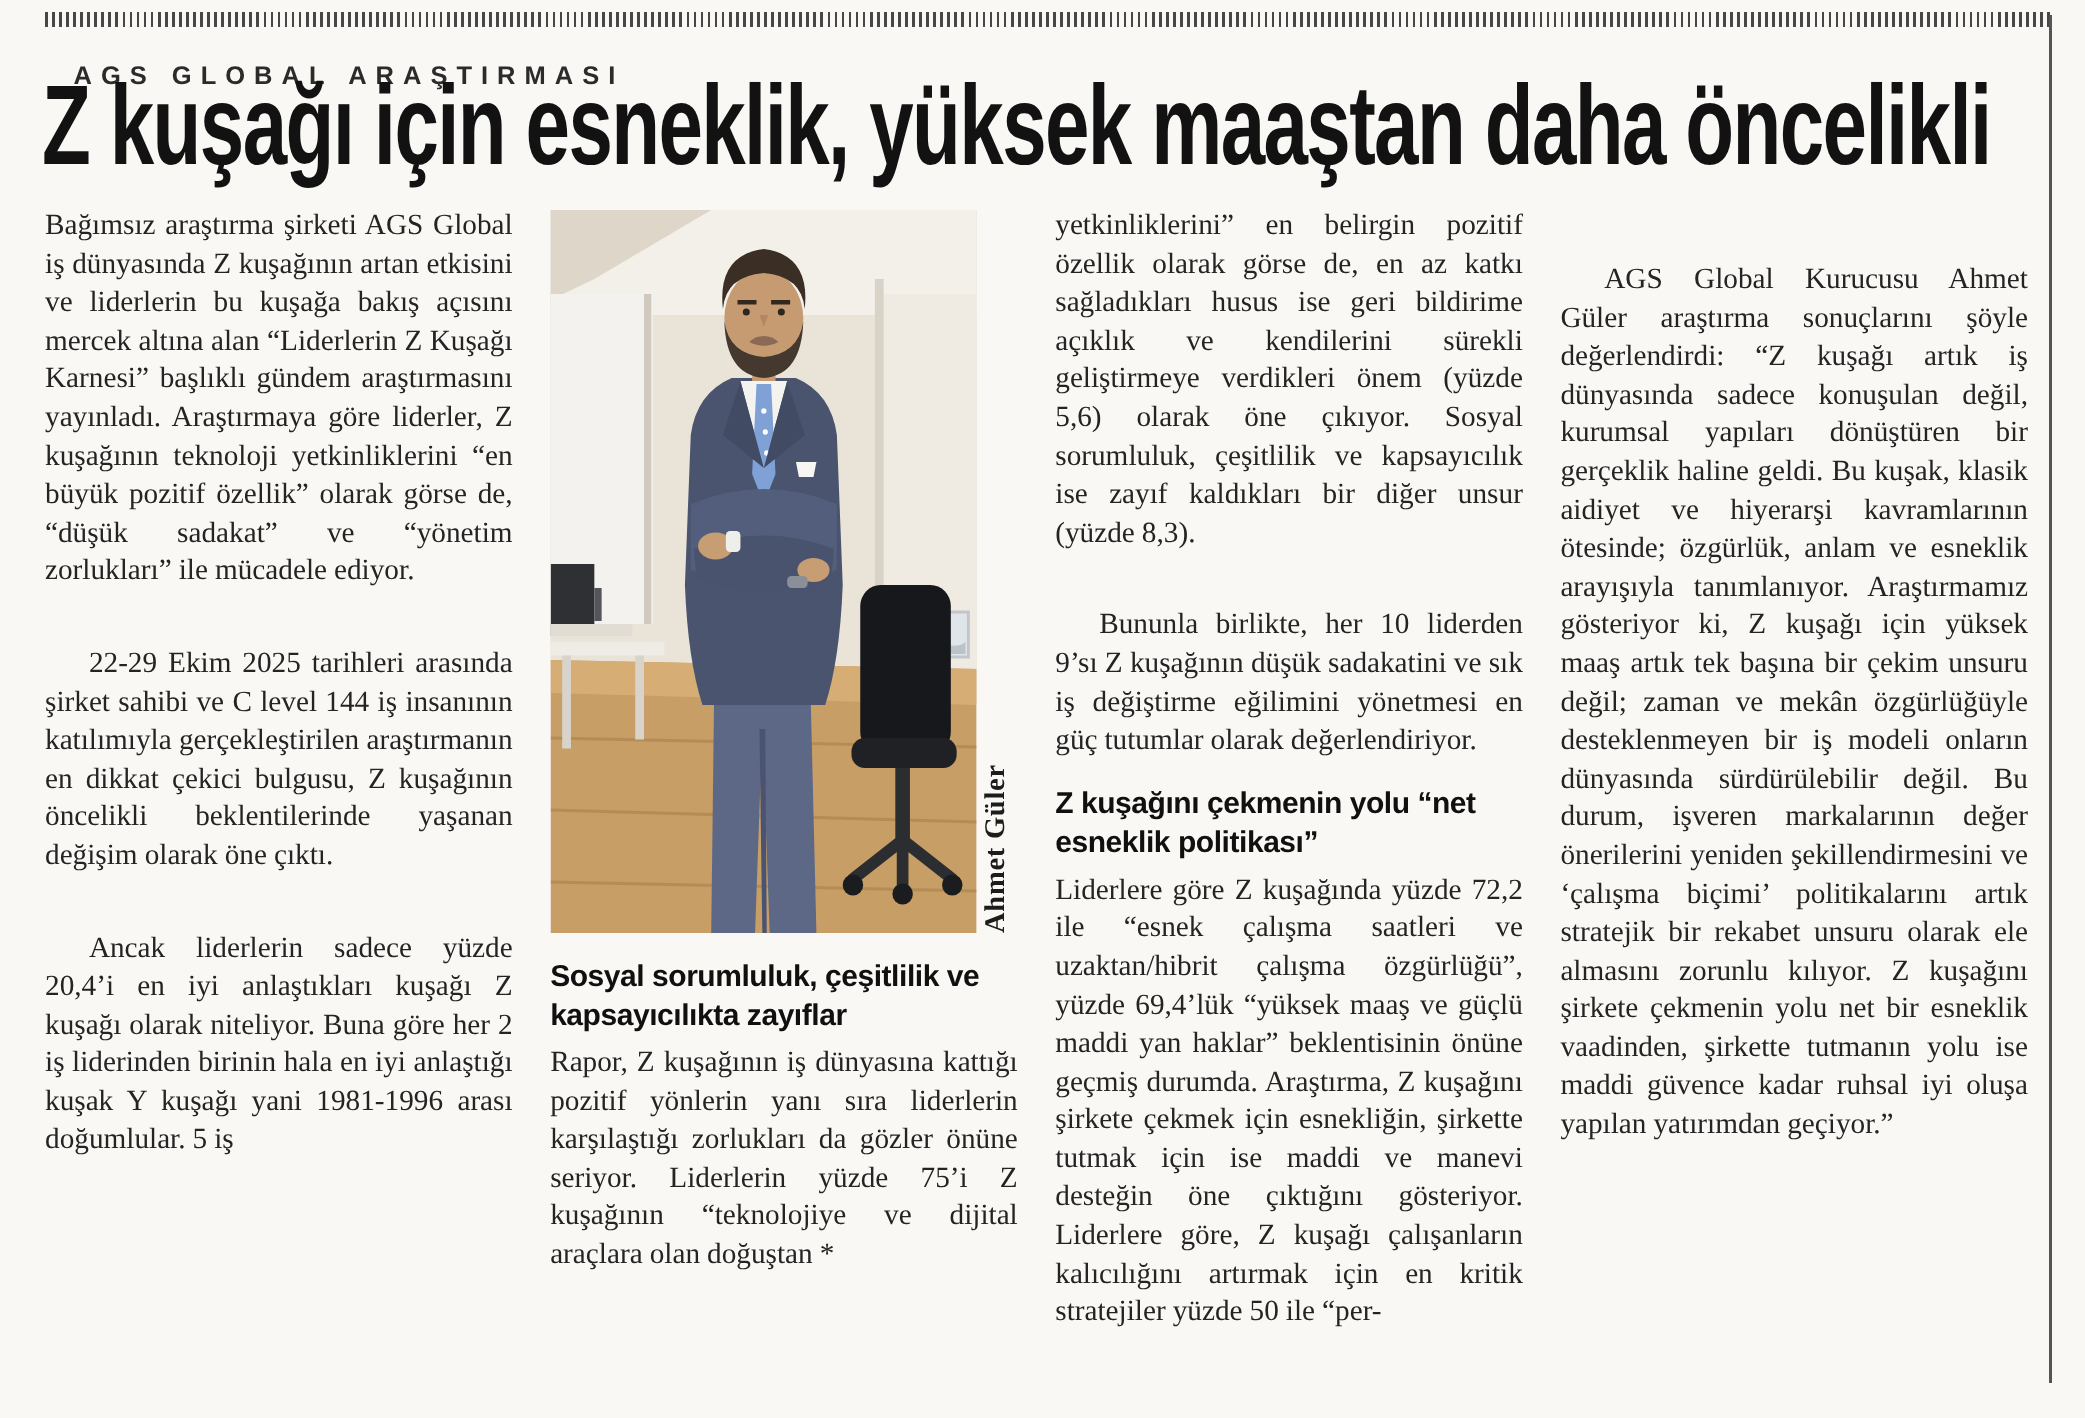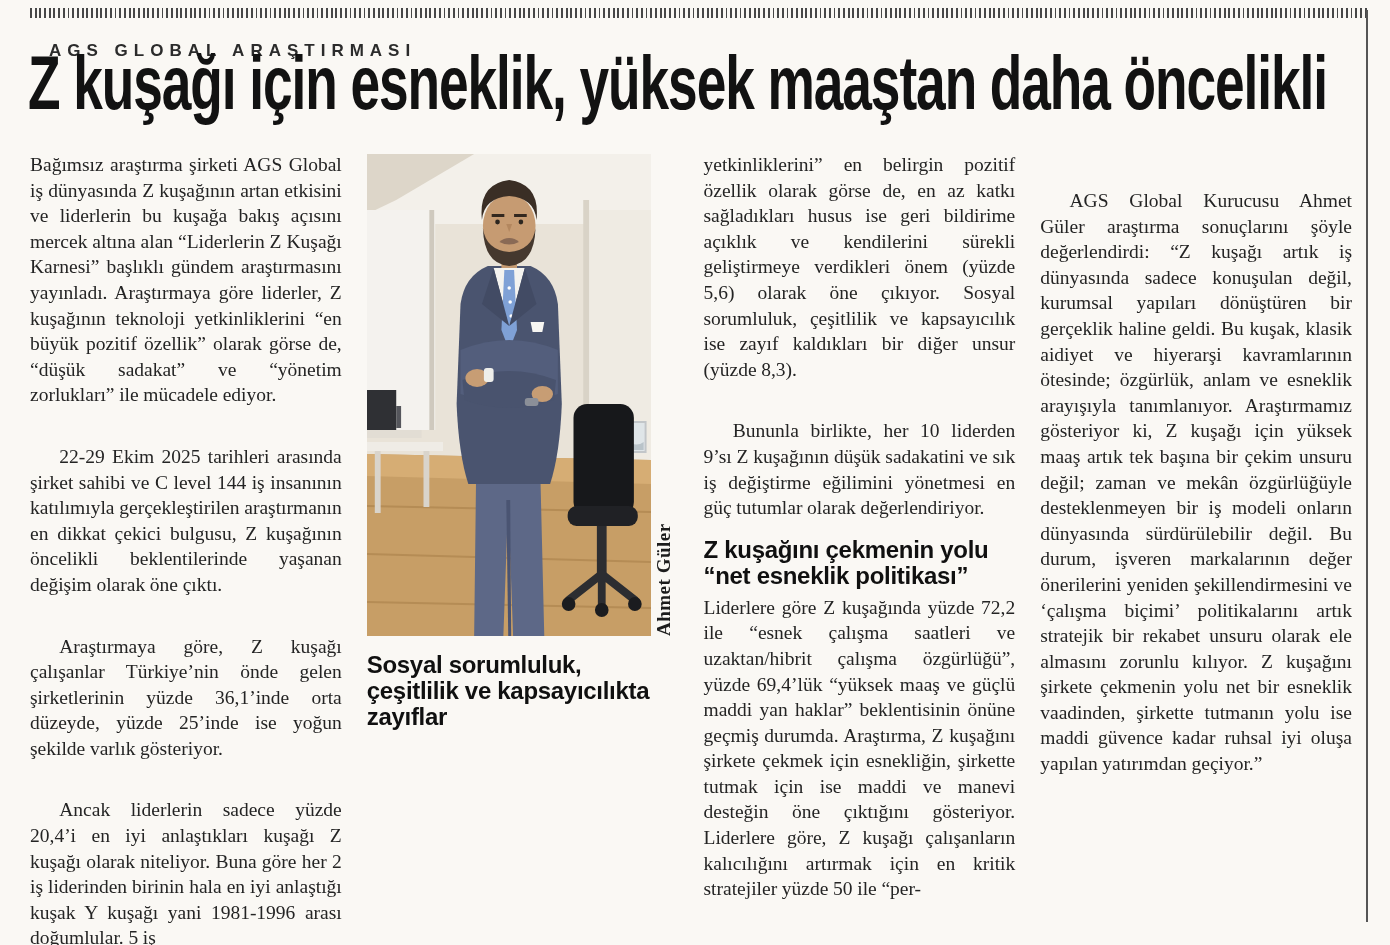--- a/index.html
+++ b/index.html
@@ -30,33 +30,33 @@
     position:absolute;left:28px;top:46px;margin:0;height:86px;
     white-space:nowrap;overflow:visible;
   }
   .headline span{
     display:inline-block;transform:scale(.72,1.02);transform-origin:left top;
     font-family:"Liberation Sans", sans-serif;
     font-size:74px;font-weight:700;letter-spacing:-1.5px;color:#121212;
     line-height:1.0;
   }
   .cols{
-    position:absolute;left:30px;top:152px;width:1322px;height:788px;
+    position:absolute;left:30px;top:138px;width:1322px;height:788px;
     display:flex;gap:25px;
   }
   .col{flex:1 1 0;min-width:0;}
   .bp{
     margin:0;font-size:19.5px;line-height:25.6px;text-align:justify;
     color:#242424;word-spacing:-.2px;
   }
   .bp.ind{text-indent:1.5em;margin-top:36px;}
   .subhead{
     margin:16px 0 6px 0;
     font-family:"Liberation Sans", sans-serif;
-    font-size:24px;line-height:26px;font-weight:700;color:#101010;
+    font-size:20px;line-height:26px;font-weight:700;color:#101010;
     letter-spacing:-.3px;
   }
   figure.photo-fig{margin:2px 0 10px 0;display:flex;width:100%;}
   .photo-box{
     flex:1 1 auto;height:482px;background:#e8e2d6;position:relative;overflow:hidden;
   }
   .photo-box svg{display:block;width:100%;height:100%;}
   .photo-credit{
     width:26px;height:482px;
     writing-mode:vertical-rl;transform:rotate(180deg);
@@ -73,21 +73,20 @@
 <div class="right-rule"></div>
 
 <p class="kicker">AGS GLOBAL ARAŞTIRMASI</p>
 
 <h1 class="headline"><span>Z kuşağı için esneklik, yüksek maaştan daha öncelikli</span></h1>
 
 <div class="cols">
     <div class="col">
       <p class="bp">Bağımsız araştırma şirketi AGS Global iş dünyasında Z kuşağının artan etkisini ve liderlerin bu kuşağa bakış açısını mercek altına alan “Liderlerin Z Kuşağı Karnesi” başlıklı gündem araştırmasını yayınladı. Araştırmaya göre liderler, Z kuşağının teknoloji yetkinliklerini “en büyük pozitif özellik” olarak görse de, “düşük sadakat” ve “yönetim zorlukları” ile mücadele ediyor.</p>
       <p class="bp ind">22-29 Ekim 2025 tarihleri arasında şirket sahibi ve C level 144 iş insanının katılımıyla gerçekleştirilen araştırmanın en dikkat çekici bulgusu, Z kuşağının öncelikli beklentilerinde yaşanan değişim olarak öne çıktı.</p>
-      <p class="bp ind">Araştırmaya göre, Z kuşağı çalışanlar Türkiye’nin önde gelen şirketlerinin yüzde 36,1’inde orta düzeyde, yüzde 25’inde ise yoğun şekilde varlık gösteriyor.</p>
       <p class="bp ind">Ancak liderlerin sadece yüzde 20,4’i en iyi anlaştıkları kuşağı Z kuşağı olarak niteliyor. Buna göre her 2 iş liderinden birinin hala en iyi anlaştığı kuşak Y kuşağı yani 1981-1996 arası doğumlular. 5 iş</p>
     </div>
     <div class="col">
   <figure class="photo-fig">
     <div class="photo-box">
       <svg viewBox="0 0 292 482" preserveAspectRatio="none">
 
         <rect x="0" y="0" width="292" height="482" fill="#e9e3d8"></rect>
         <rect x="0" y="0" width="292" height="70" fill="#f3f0ea"></rect>
         <polygon points="0,0 110,0 30,46 0,60" fill="#ddd6c9"></polygon>
@@ -155,20 +154,21 @@
         <rect x="128" y="60" width="13" height="3" fill="#33281f"></rect>
         <rect x="151" y="60" width="13" height="3" fill="#33281f"></rect>
         <circle cx="134" cy="68" r="2.4" fill="#2c2620"></circle>
         <circle cx="158" cy="68" r="2.4" fill="#2c2620"></circle>
         <path d="M143 70 L149 70 L146 78 Z" fill="#b3875f"></path>
       </svg>
     </div>
     <figcaption class="photo-credit">Ahmet Güler</figcaption>
   </figure>
       <h3 class="subhead">Sosyal sorumluluk, çeşitlilik ve kapsayıcılıkta zayıflar</h3>
+      <p class="bp">Rapor, Z kuşağının iş dünyasına kattığı pozitif yönlerin yanı sıra liderlerin karşılaştığı zorlukları da gözler önüne seriyor. Liderlerin yüzde 75’i Z kuşağının “teknolojiye ve dijital araçlara olan doğuştan *</p>
     </div>
     <div class="col">
       <p class="bp">yetkinliklerini” en belirgin pozitif özellik olarak görse de, en az katkı sağladıkları husus ise geri bildirime açıklık ve kendilerini sürekli geliştirmeye verdikleri önem (yüzde 5,6) olarak öne çıkıyor. Sosyal sorumluluk, çeşitlilik ve kapsayıcılık ise zayıf kaldıkları bir diğer unsur (yüzde 8,3).</p>
       <p class="bp ind">Bununla birlikte, her 10 liderden 9’sı Z kuşağının düşük sadakatini ve sık iş değiştirme eğilimini yönetmesi en güç tutumlar olarak değerlendiriyor.</p>
       <h3 class="subhead">Z kuşağını çekmenin yolu “net esneklik politikası”</h3>
       <p class="bp">Liderlere göre Z kuşağında yüzde 72,2 ile “esnek çalışma saatleri ve uzaktan/hibrit çalışma özgürlüğü”, yüzde 69,4’lük “yüksek maaş ve güçlü maddi yan haklar” beklentisinin önüne geçmiş durumda.  Araştırma, Z kuşağını şirkete çekmek için esnekliğin, şirkette tutmak için ise maddi ve manevi desteğin öne çıktığını gösteriyor. Liderlere göre, Z kuşağı çalışanların kalıcılığını artırmak için en kritik stratejiler yüzde 50 ile “per-</p>
     </div>
     <div class="col">
       <p class="bp ind">AGS Global Kurucusu Ahmet Güler araştırma sonuçlarını şöyle değerlendirdi: “Z kuşağı artık iş dünyasında sadece konuşulan değil, kurumsal yapıları dönüştüren bir gerçeklik haline geldi. Bu kuşak, klasik aidiyet ve hiyerarşi kavramlarının ötesinde; özgürlük, anlam ve esneklik arayışıyla tanımlanıyor. Araştırmamız gösteriyor ki, Z kuşağı için yüksek maaş artık tek başına bir çekim unsuru değil; zaman ve mekân özgürlüğüyle desteklenmeyen bir iş modeli onların dünyasında sürdürülebilir değil. Bu durum, işveren markalarının değer önerilerini yeniden şekillendirmesini ve ‘çalışma biçimi’ politikalarını artık stratejik bir rekabet unsuru olarak ele almasını zorunlu kılıyor. Z kuşağını şirkete çekmenin yolu net bir esneklik vaadinden, şirkette tutmanın yolu ise maddi güvence kadar ruhsal iyi oluşa yapılan yatırımdan geçiyor.”</p>
     </div>

